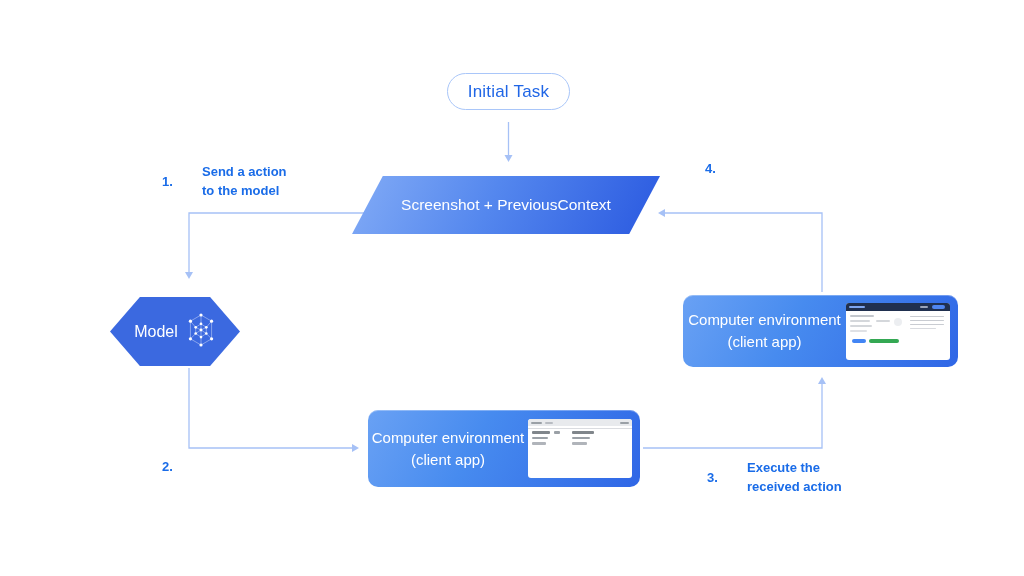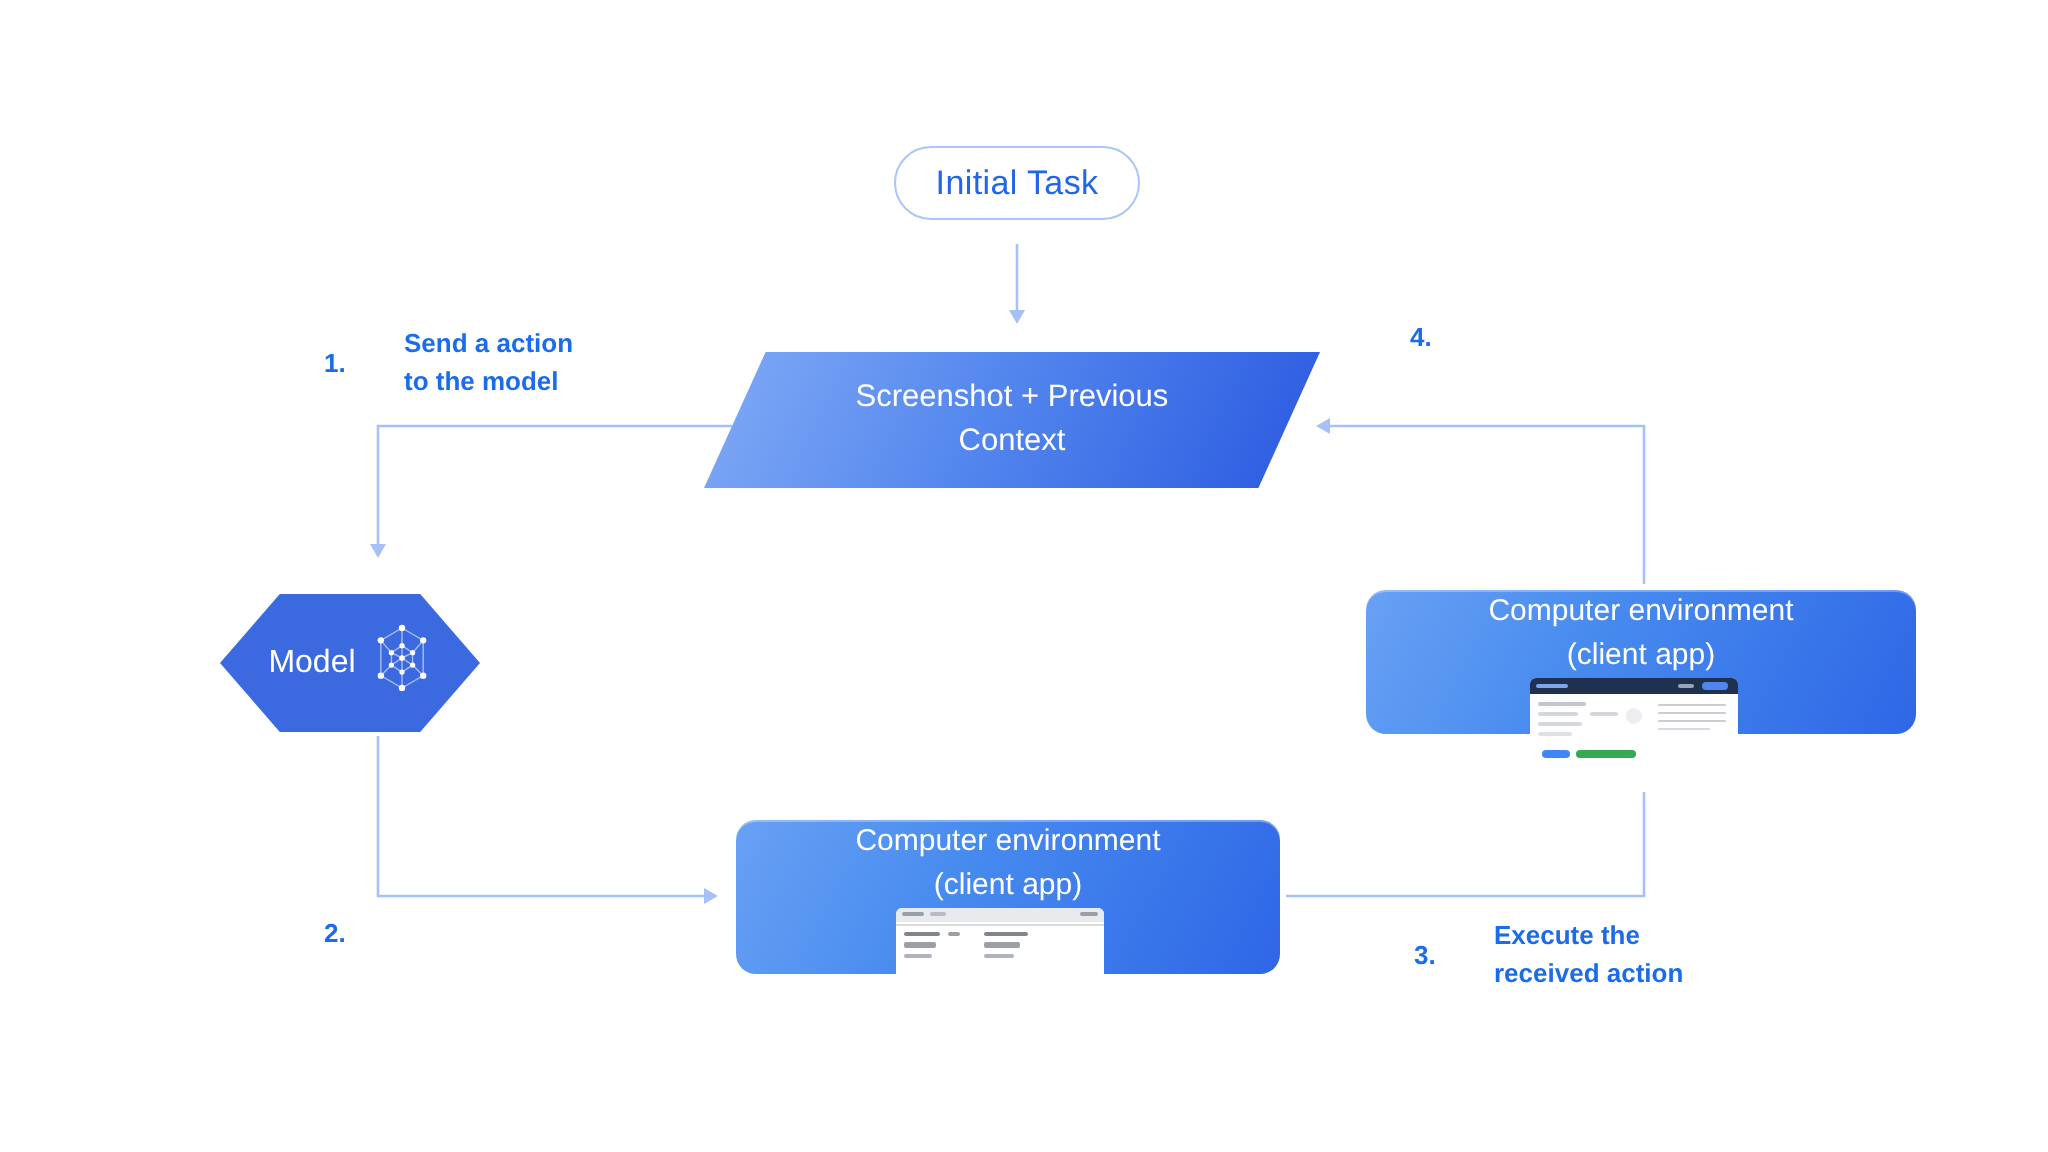--- a/index.html
+++ b/index.html
@@ -12,42 +12,42 @@
   
   .pill{
     left:447px;top:73px;width:123px;height:37px;box-sizing:border-box;
     border:1.6px solid #a9c6f9;border-radius:20px;
     display:flex;align-items:center;justify-content:center;
     color:#2066e6;font-size:17px;font-weight:500;letter-spacing:.2px;
   }
 
   
   .para{
-    left:352px;top:176px;width:308px;height:68px;
+    left:352px;top:176px;width:308px;height:58px;
     clip-path:polygon(10% 0,100% 0,90% 100%,0 100%);
     background:linear-gradient(115deg,#82abf6 0%,#5487ee 45%,#2a59e0 100%);
-    color:#fff;display:flex;flex-direction:column;align-items:center;justify-content:center;
+    color:#fff;display:flex;flex-direction:row;align-items:center;justify-content:center;
     font-size:15.5px;line-height:1.4;font-weight:500;
   }
 
   
   .hex{
     left:110px;top:297px;width:130px;height:69px;
     clip-path:polygon(0 50%,23% 0,77% 0,100% 50%,77% 100%,23% 100%);
     background:#3b69e0;color:#fff;
     display:flex;align-items:center;justify-content:center;gap:8px;
     font-size:16px;font-weight:500;
   }
 
   
   .env{
     border-radius:10px;
     background:linear-gradient(118deg,#69a1f4 0%,#478bef 40%,#2f66e6 100%);
     box-shadow:inset 0 1px 0 rgba(255,255,255,.3);
-    color:#fff;display:flex;align-items:center;flex-direction:column;
+    color:#fff;display:flex;align-items:center;
   }
   .env .txt{flex:1;text-align:center;font-size:15px;line-height:1.45;font-weight:500;}
   .env-bottom{left:368px;top:410px;width:272px;height:77px;}
   .env-right{left:683px;top:295px;width:275px;height:72px;}
 
   
   .thumb{background:#fff;border-radius:3px;position:relative;overflow:hidden;flex:0 0 auto;margin-right:8px;}
   .thumb-bottom{width:104px;height:59px;}
   .thumb-right{width:104px;height:57px;}
   .tb{position:absolute;border-radius:1px;}

